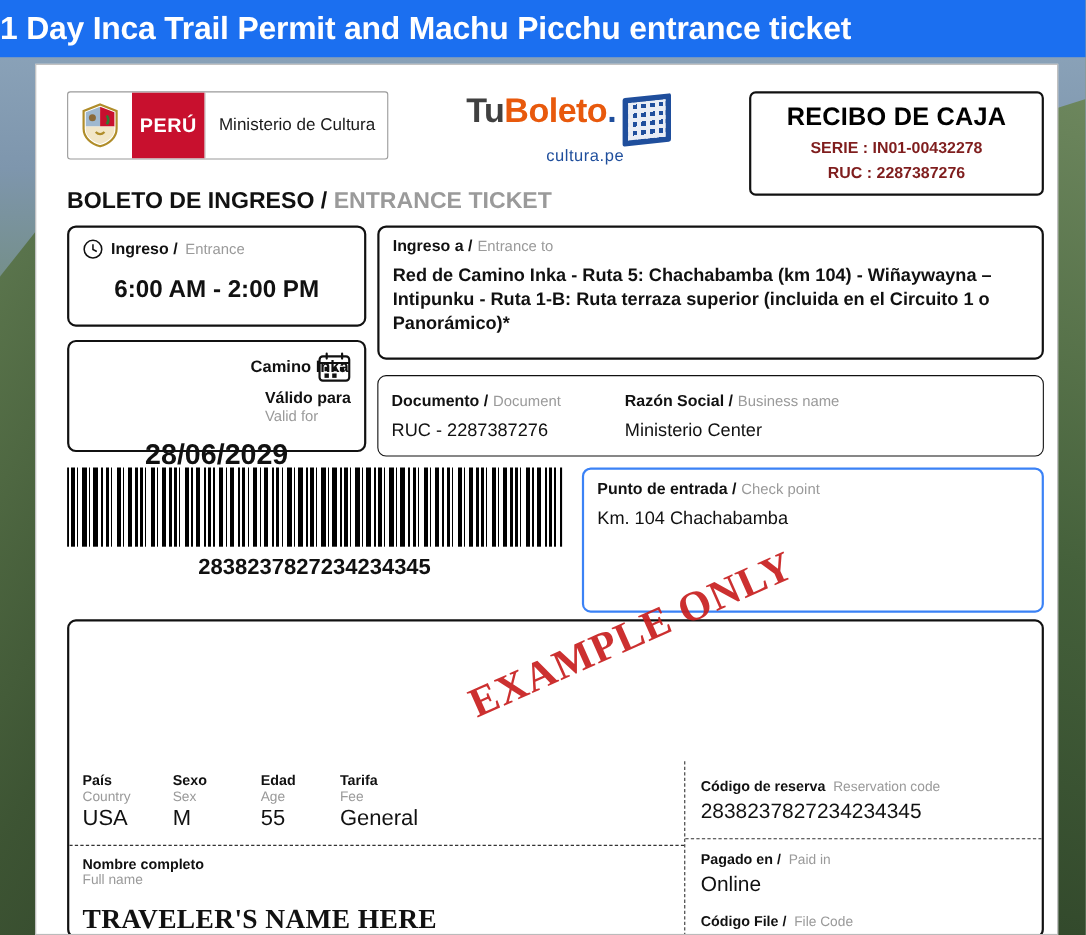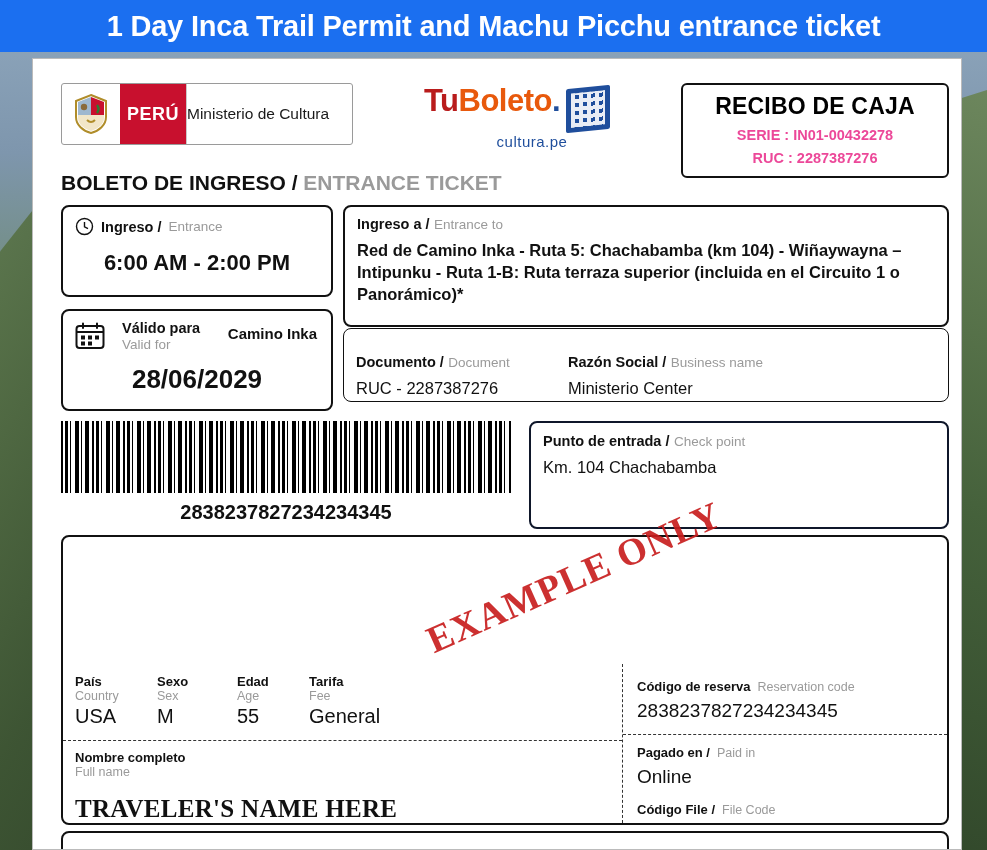--- a/index.html
+++ b/index.html
@@ -32,21 +32,21 @@
     background: linear-gradient(200deg, #6b8558 0%, #44603a 50%, #2d4227 100%);
     clip-path: polygon(20% 10%, 100% 0, 100% 100%, 0 100%);
     opacity: .95;
   }
 
   
   .titlebar {
     position: absolute;
     left: 0; top: 0; width: 987px; height: 52px;
     background: #1b6ff0;
-    display: flex; align-items: center; justify-content: center;
+    display: flex; align-items: center; 
     z-index: 5;
   }
   .titlebar h1 {
     margin: 0;
     color: #ffffff;
     font-size: 29px;
     font-weight: bold;
     letter-spacing: -0.2px;
     white-space: nowrap;
   }
@@ -83,33 +83,34 @@
   .coat svg { display: block; }
   .peru-red {
     background: #c8102e; color: #fff;
     height: 100%; width: 66px;
     display: flex; align-items: center; justify-content: center;
     font-size: 18px; font-weight: bold; letter-spacing: .5px;
   }
   .minis {
     flex: 1; height: 100%;
     display: flex; align-items: center;
+    padding-left: 12px;
     font-size: 15.5px; color: #1a1a1a;
     border-left: 1px solid #c9c9c9;
   }
 
   .brand {
     flex: 1;
     display: flex; flex-direction: column; align-items: center;
     justify-content: flex-start;
     padding-top: 2px;
   }
   .brand-row { display: flex; align-items: flex-start; }
   .brand-tu {
-    font-size: 31px; font-weight: bold; color: #b91c1c; letter-spacing: -0.5px;
+    font-size: 31px; font-weight: bold; color: #404040; letter-spacing: -0.5px;
     line-height: 1;
   }
   .brand-boleto { color: #e8590c; }
   .brand-dot { color: #1f4e9c; }
   .brand-sub {
     font-size: 15px; color: #1f4e9c; letter-spacing: .5px;
     margin-top: 2px; margin-left: 30px;
   }
   .qr {
     width: 44px; height: 44px; margin-left: 6px; margin-top: 2px;
@@ -127,21 +128,21 @@
   }
 
   .recibo {
     width: 268px;
     border: 2px solid #111; border-radius: 6px;
     padding: 8px 10px 10px 10px;
     text-align: center;
     background: #fff;
   }
   .recibo .t { font-size: 23px; font-weight: bold; color: #000; letter-spacing: .2px; }
-  .recibo .l { font-size: 14.5px; font-weight: bold; color: #ec4899; margin-top: 7px; }
+  .recibo .l { font-size: 14.5px; font-weight: bold; color: #7f1d1d; margin-top: 7px; }
 
   .boleto-line {
     margin-top: 2px;
     font-size: 21px; font-weight: bold; color: #111;
   }
   .boleto-line .en { color: #9a9a9a; font-weight: bold; }
 
   
   .row { display: flex; margin-top: 10px; }
   .left-col { width: 272px; }
@@ -157,21 +158,21 @@
   .ingreso-head { display: flex; align-items: center; gap: 7px; }
   .clock { width: 19px; height: 19px; }
   .lbl-es { font-size: 14.5px; font-weight: bold; color: #111; }
   .lbl-en { font-size: 13.5px; color: #9a9a9a; font-weight: normal; }
   .ingreso-val {
     margin-top: 14px; text-align: center;
     font-size: 22px; font-weight: bold; color: #111;
   }
 
   .valido-box { height: 102px; margin-top: 12px; padding: 9px 12px; position: relative; }
-  .valido-head { display: flex; align-items: center; gap: 17px; }
+  .valido-head { display: flex; align-items: flex-end; gap: 6px; flex-direction: column; }
   .cal { width: 30px; height: 28px; }
   .valido-texts { line-height: 1.15; }
   .valido-right {
     position: absolute; right: 14px; top: 14px;
     font-size: 15px; font-weight: bold; color: #111;
   }
   .valido-val {
     margin-top: 12px; text-align: center;
     font-size: 26px; font-weight: bold; color: #111;
   }
@@ -179,43 +180,43 @@
   .ingresoa-box { height: 122px; padding: 8px 12px 10px 12px; }
   .ingresoa-text {
     margin-top: 6px;
     font-size: 16.5px; font-weight: bold; color: #111; line-height: 1.34;
   }
   .note {
     font-size: 10.5px; color: #c0342b; font-weight: bold;
     margin: 7px 0 0 6px;
   }
 
-  .doc-box { height: 74px; margin-top: 1px; padding: 24px 12px; display: flex; }
+  .doc-box { height: 74px; margin-top: 14px; padding: 24px 12px; display: flex; align-items: center; }
   .doc-col-1 { width: 212px; }
   .doc-col-2 { flex: 1; }
   .doc-val { font-size: 16.5px; color: #111; margin-top: 8px; }
 
   
   .brow { display: flex; margin-top: 10px; }
   .barcode-wrap { width: 460px; }
   .barcode {
     height: 72px; width: 450px;
     background-image: repeating-linear-gradient(90deg,
       #000 0 2px, #fff 2px 4px, #000 4px 7px, #fff 7px 9px,
       #000 9px 10px, #fff 10px 14px, #000 14px 18px, #fff 18px 20px,
       #000 20px 21px, #fff 21px 24px, #000 24px 28px, #fff 28px 31px);
     border: 0;
   }
   .barcode-num {
     text-align: center; width: 450px;
     font-size: 20px; font-weight: bold; color: #111; margin-top: 8px;
   }
   .punto-box {
-    flex: 1; margin-left: 8px; height: 108px; padding: 9px 12px;
-    border: 2px solid #0f172a; border-radius: 8px;
+    flex: 1; margin-left: 8px; height: 132px; padding: 9px 12px;
+    border: 2px solid #3b82f6; border-radius: 8px;
   }
   .punto-val { font-size: 16.5px; color: #111; margin-top: 8px; }
 
   
   .lower {
     margin-top: 6px;
     border: 2px solid #111; border-radius: 8px;
     height: 290px;
     display: flex; position: relative; overflow: hidden; align-items: flex-end;
   }

